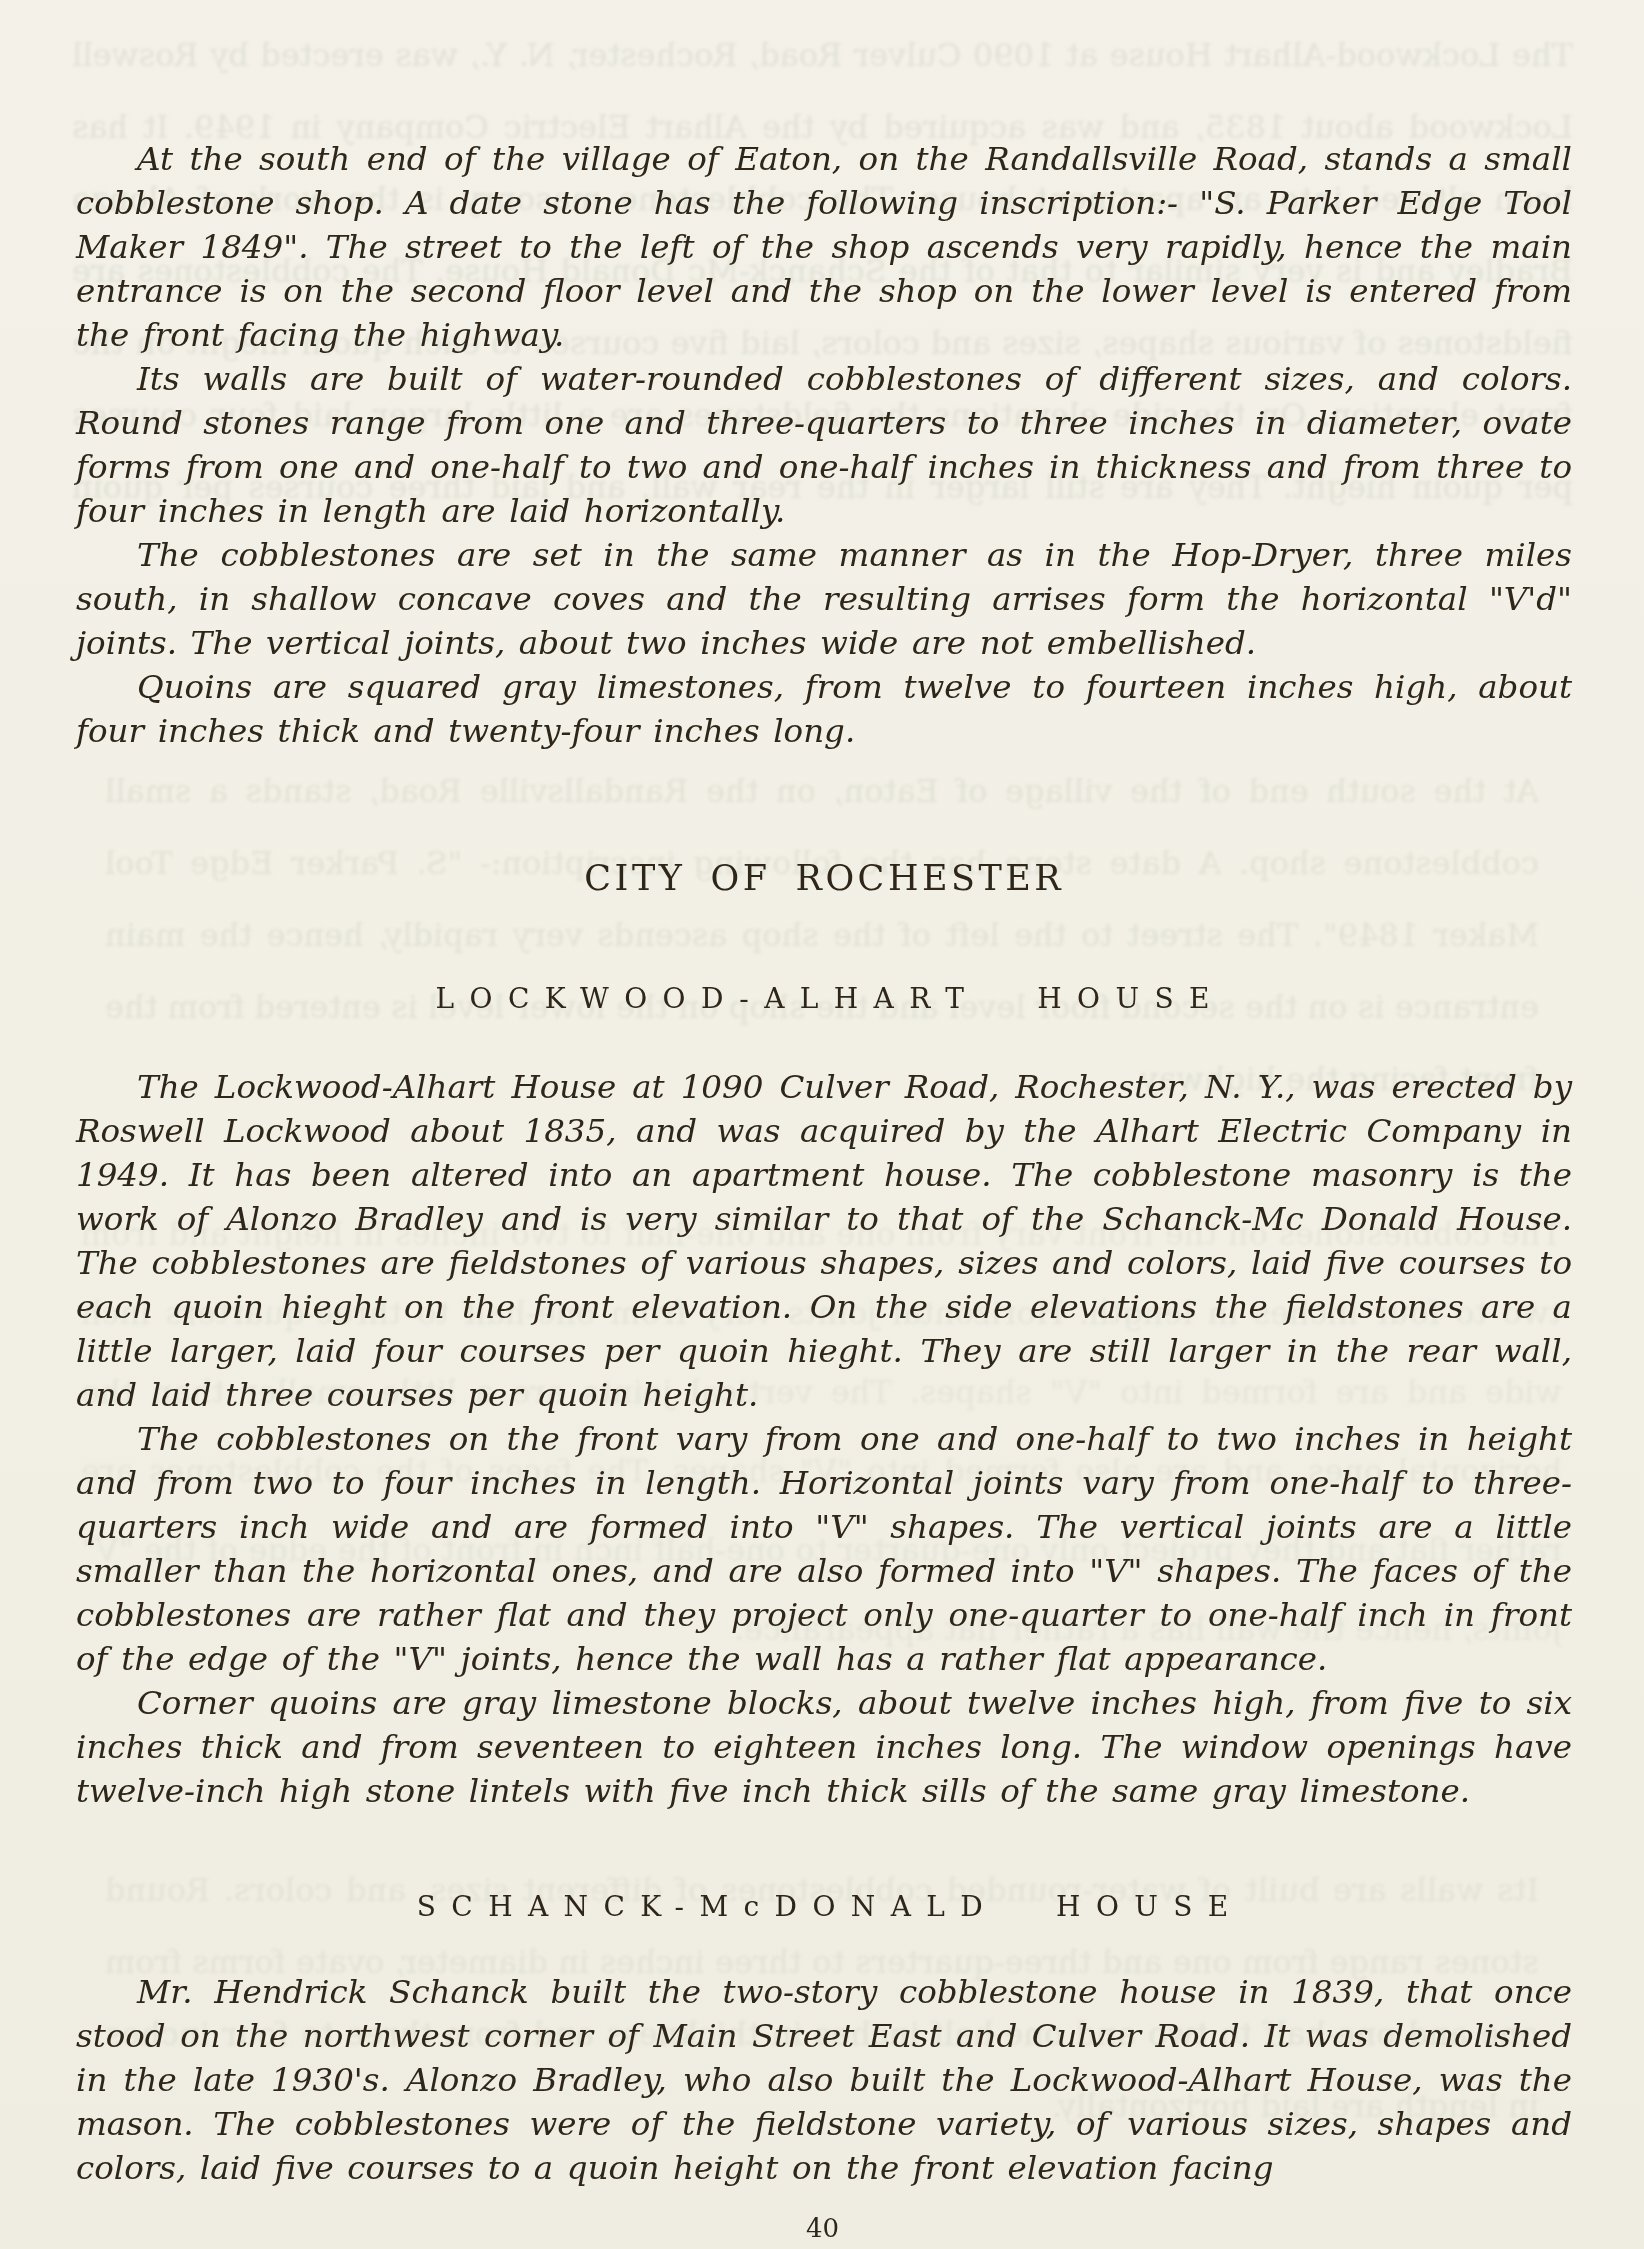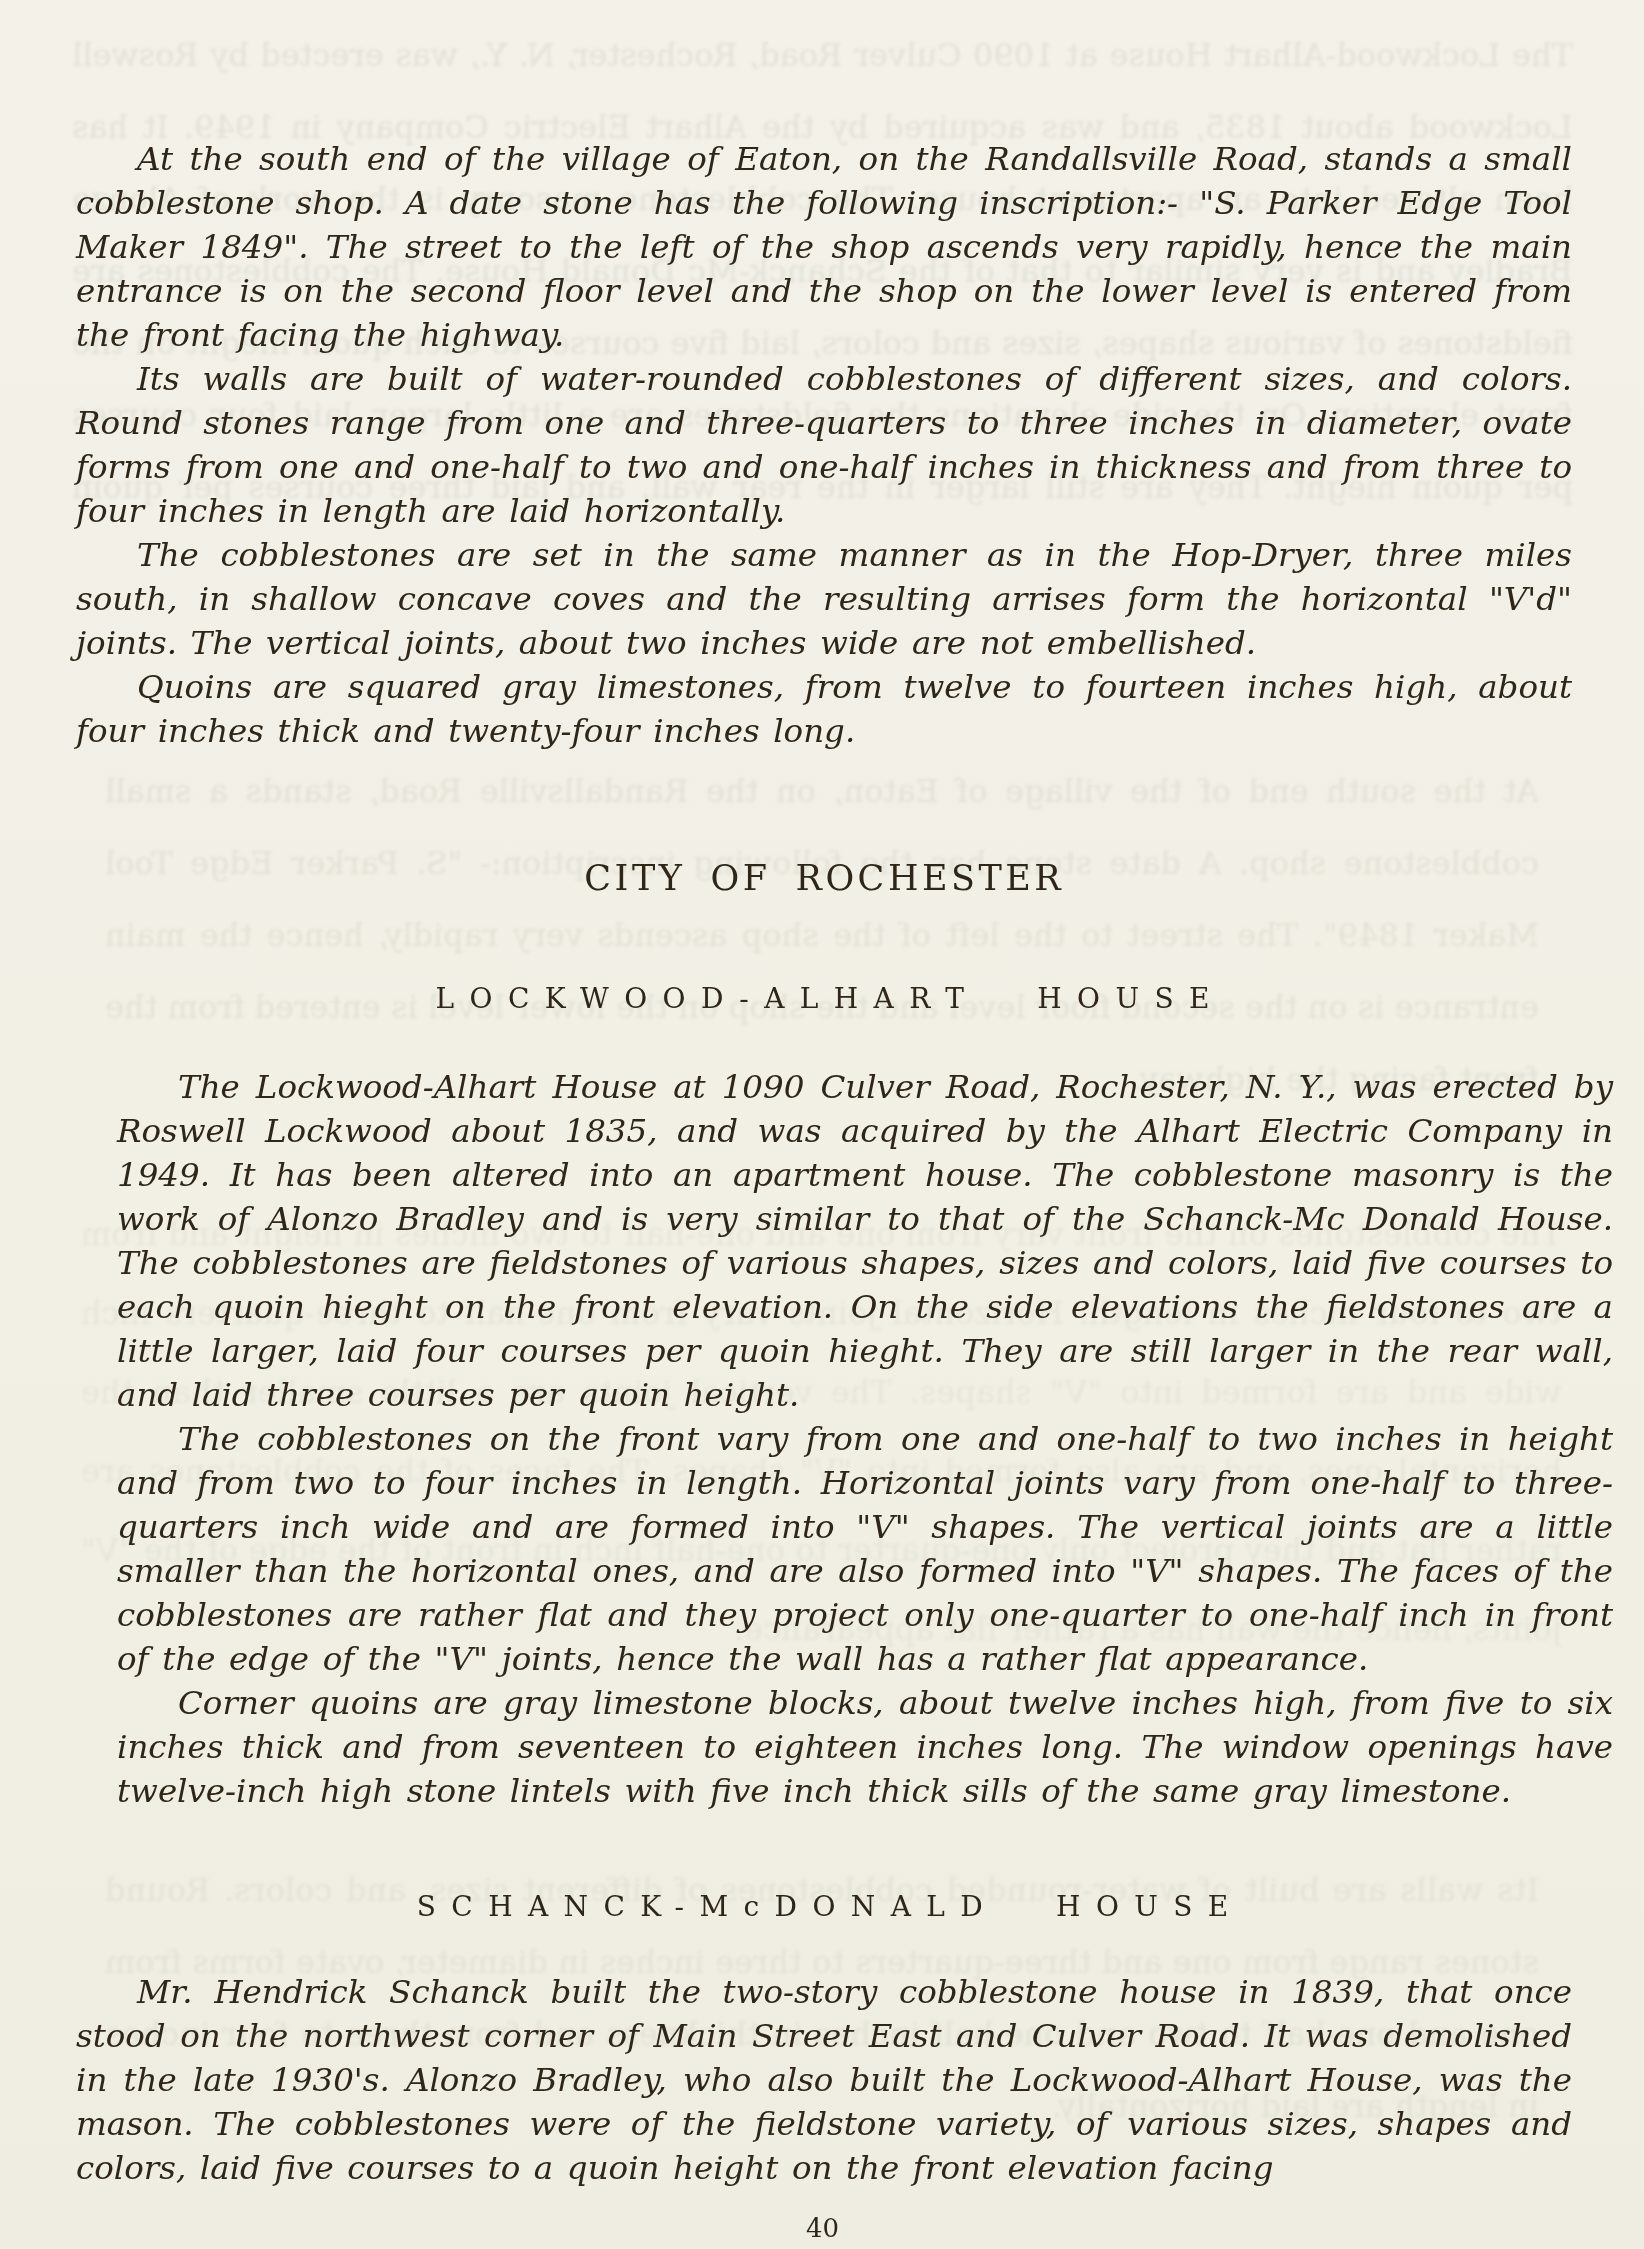--- a/index.html
+++ b/index.html
@@ -90,21 +90,21 @@
     line-height: 44px;
     text-align: justify;
     word-spacing: 0.10em;
     font-style: italic;
   }
   .body-block p {
     margin: 0;
     text-indent: 61px;
   }
   .block-1 { top: 137px; }
-  .block-2 { top: 1065px; margin-left: 41px; }
+  .block-2 { top: 1065px; }
   .block-3 { top: 1970px; }
 
   .page-number {
     position: absolute;
     left: 0;
     width: 100%;
     top: 2214px;
     text-align: center;
     font-size: 26px;
     line-height: 29px;

